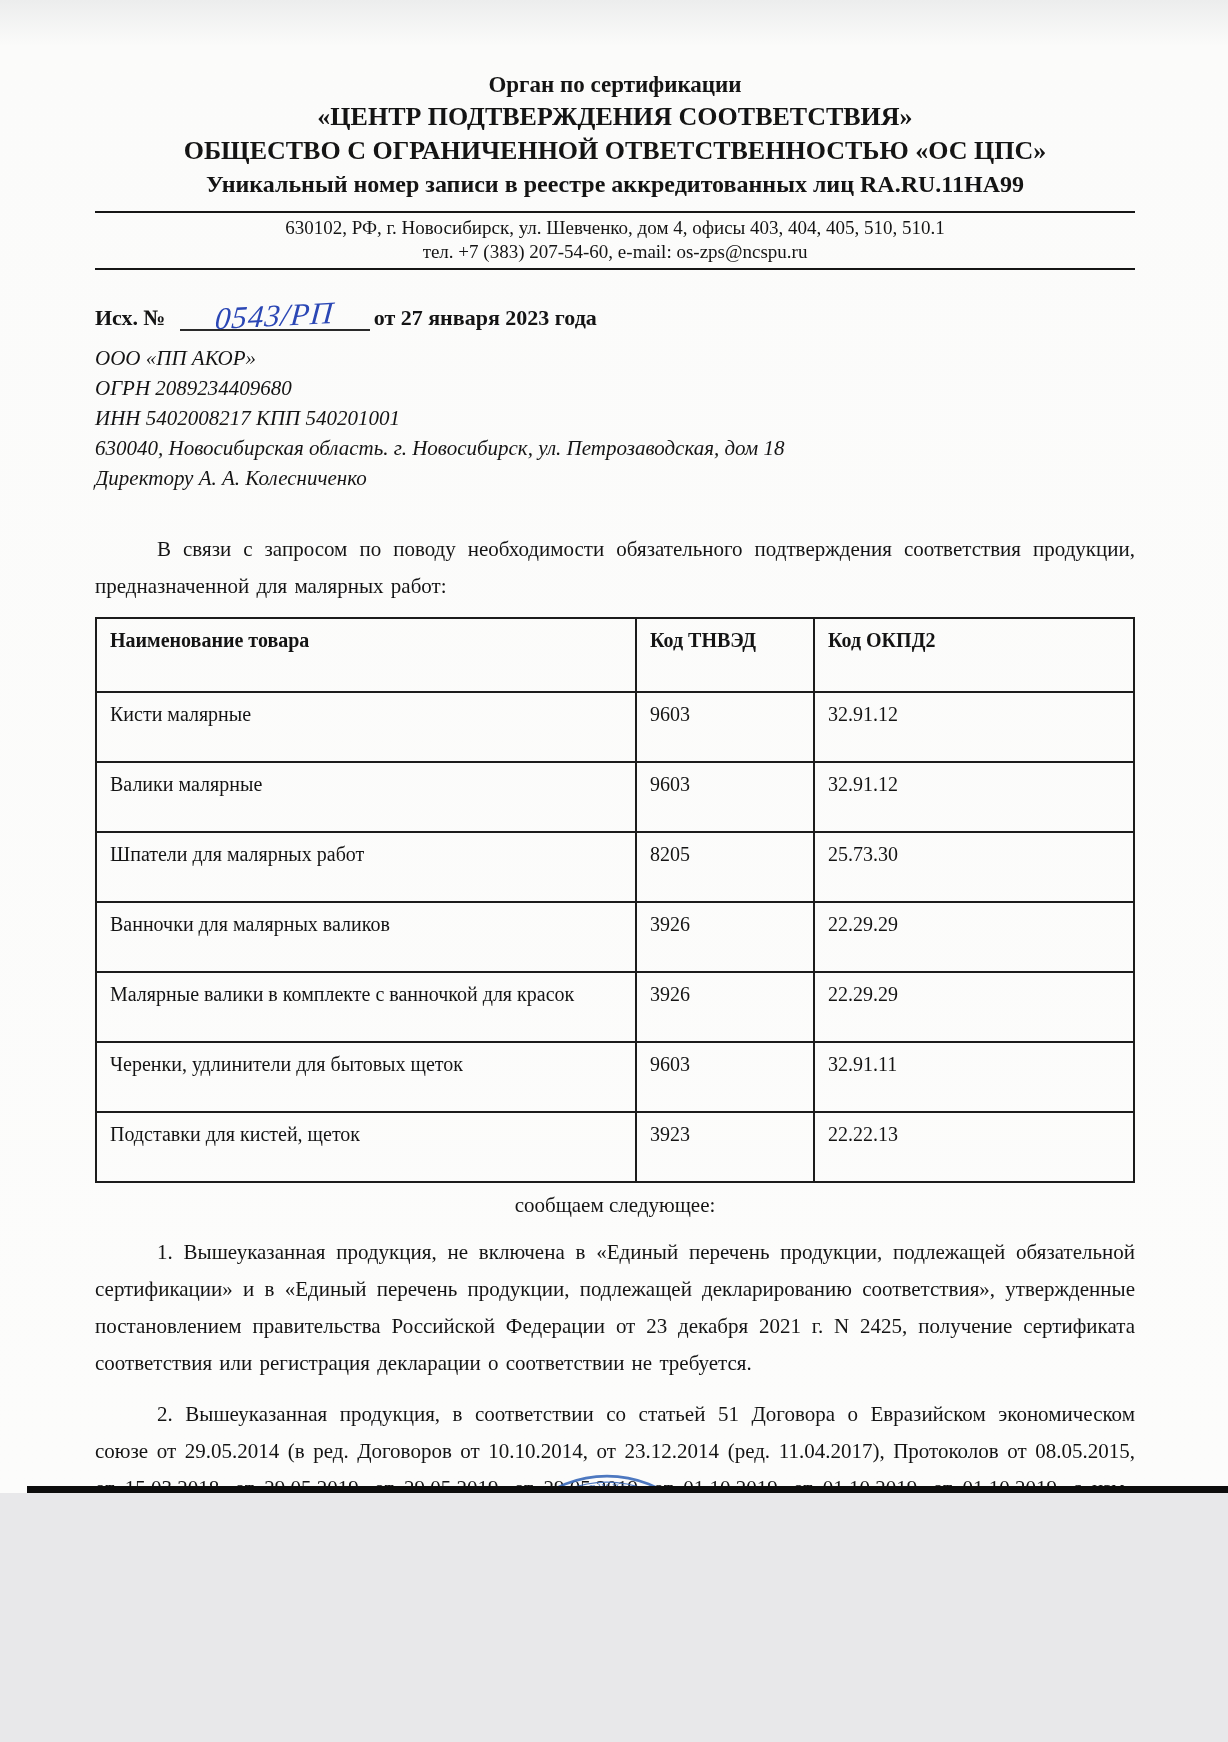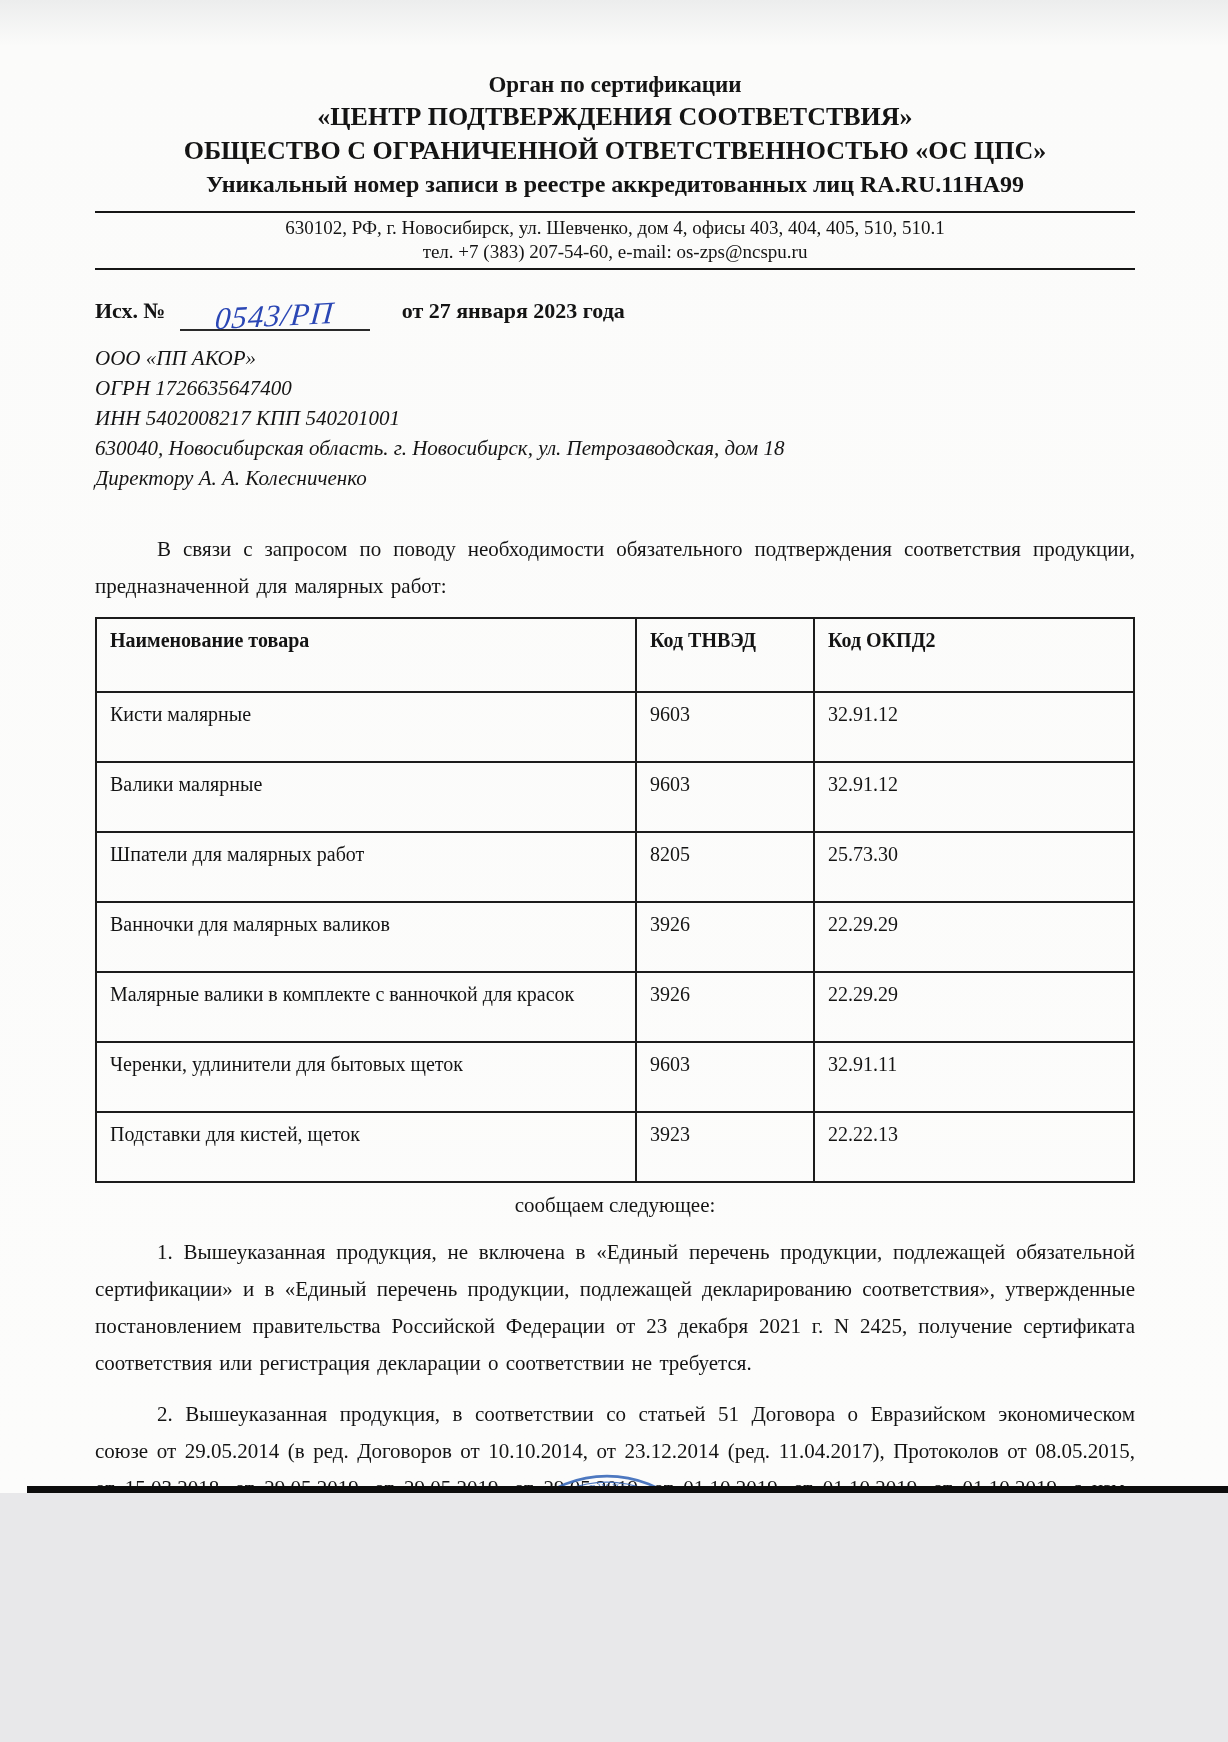--- a/index.html
+++ b/index.html
@@ -18,33 +18,33 @@
   .lh { text-align:center; font-weight:bold; }
   .lh-1 { font-size:23px; line-height:30px; }
   .lh-2 { font-size:26px; line-height:34px; }
   .lh-3 { font-size:26px; line-height:34px; }
   .lh-4 { font-size:24px; line-height:33px; }
   .rule  { border:0; border-top:2px solid #161616; margin:10px 0 3px 0; }
   .rule2 { border:0; border-top:2px solid #161616; margin:4px 0 0 0; }
   .lh-addr { text-align:center; font-size:19px; line-height:24px; }
 
   
-  .refline { margin-top:28px; font-size:22px; font-weight:bold; display:flex; align-items:flex-start; }
+  .refline { margin-top:28px; font-size:22px; font-weight:bold; display:flex; align-items:flex-end; }
   .ref-underline {
     display:inline-block; width:190px; margin-left:14px;
     border-bottom:2px solid #2a2a2a; text-align:center; position:relative;
   }
   .handwritten {
     display:inline-block;
     font-style:italic; font-weight:normal;
     color:#2b47b5; font-size:31px; line-height:30px;
     transform:rotate(-3deg) skewX(-8deg);
     position:relative; top:3px; letter-spacing:1px;
   }
-  .ref-date { margin-left:32px; }
+  .ref-date { margin-left:4px; }
 
   
   .recipient { margin-top:12px; margin-right:37px; text-align:left; font-style:italic; font-size:21px; line-height:30px; }
 
   
   .para { font-size:21px; line-height:37px; text-align:justify; text-indent:62px; word-spacing:2px; }
   .intro { margin-top:38px; }
 
   
   table.goods { border-collapse:collapse; width:100%; margin-top:12px; table-layout:fixed; }
@@ -90,21 +90,21 @@
     <hr class="rule2">
 
     <div class="refline">
       <span>Исх. №</span>
       <span class="ref-underline"><span class="handwritten">0543/РП</span></span>
       <span class="ref-date">от 27 января 2023 года</span>
     </div>
 
     <div class="recipient">
       <div>ООО «ПП АКОР»</div>
-      <div>ОГРН 1726635647400</div>
+      <div>ОГРН 2089234409680</div>
       <div>ИНН 5402008217 КПП 540201001</div>
       <div>630040, Новосибирская область. г. Новосибирск, ул. Петрозаводская, дом 18</div>
       <div>Директору А. А. Колесниченко</div>
     </div>
 
     <div class="para intro">В связи с запросом по поводу необходимости обязательного подтверждения соответствия продукции, предназначенной для малярных работ:</div>
 
     <table class="goods">
       <colgroup>
         <col class="col-name">

